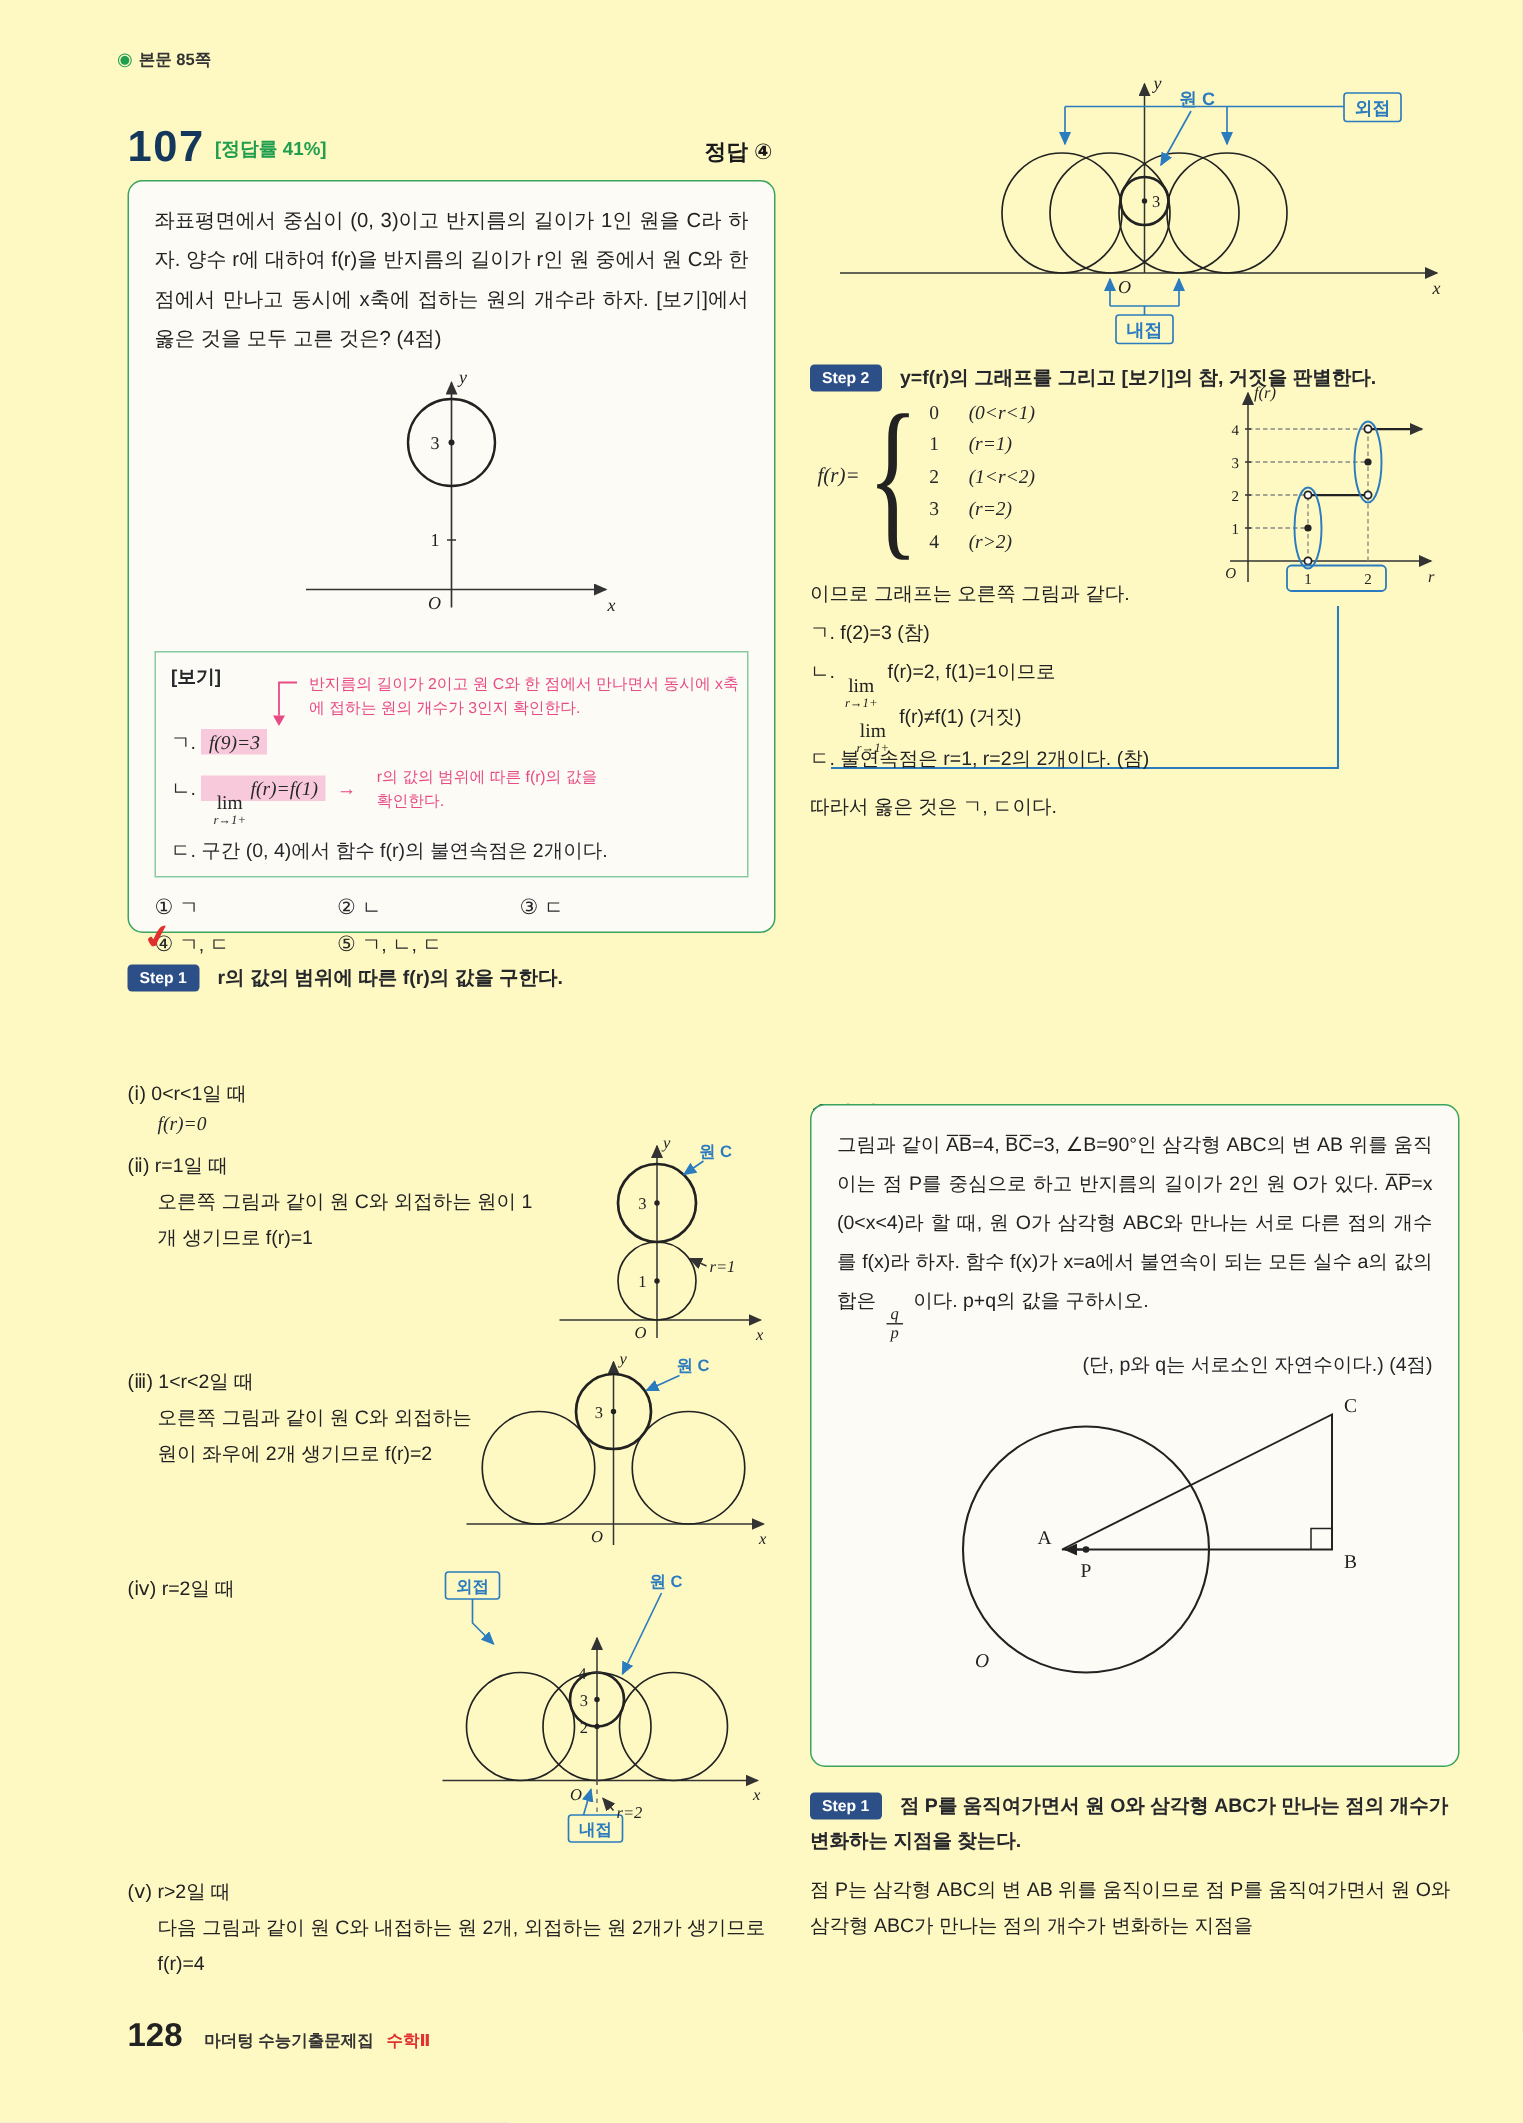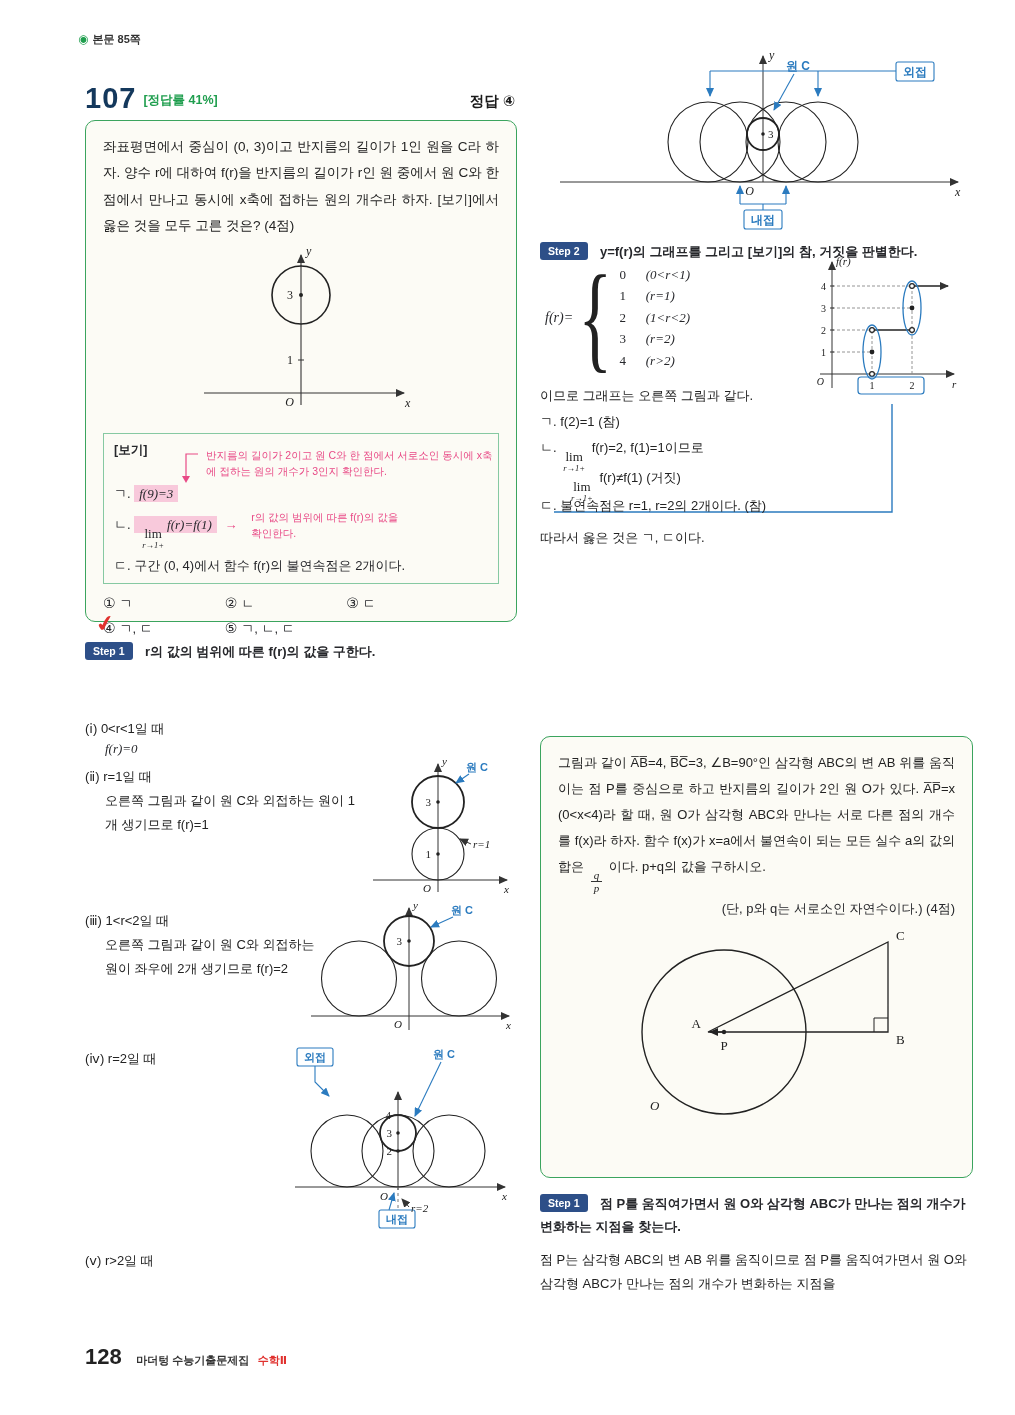--- a/index.html
+++ b/index.html
@@ -1,16 +1,16 @@
 <!DOCTYPE html>
 <html><head>
 <meta charset="utf-8">
 <style>
   html,body{margin:0;padding:0;background:#e7e4dc;}
-  .page{position:relative;width:1015px;height:1415px;background:#ffffff;
+  .page{position:relative;width:1015px;height:1415px;background:#fef9c3;
         font-family:"Liberation Sans","DejaVu Sans",sans-serif;color:#26272b;overflow:hidden;}
   .abs{position:absolute;}
   .serif{font-family:"Liberation Serif","DejaVu Serif",serif;}
   .it{font-style:italic;}
   
   .refhead{font-size:11px;font-weight:bold;color:#333;}
   .refdot{color:#1f9e4e;margin-right:4px;font-size:12px;}
   .fpn{font-size:22px;font-weight:bold;color:#222;}
   .fbook{font-size:11px;font-weight:bold;margin-left:10px;color:#333;}
   .fsub{color:#e0312e;}
@@ -100,21 +100,21 @@
         <text x="107" y="121" text-anchor="end" font-size="12">1</text>
         <text x="108" y="163" text-anchor="end" font-size="12" font-style="italic">O</text>
         <text x="219" y="164" font-size="12" font-style="italic">x</text>
         <text x="120" y="12" font-size="12" font-style="italic">y</text>
       </svg>
     </div>
 
     <div class="boki">
       <div style="height:36px;position:relative;">
         <span class="boki-label">[보기]</span>
-        <div class="note note-top">반지름의 길이가 2이고 원 C와 한 점에서 서로소인 동시에 x축에 접하는 원의 개수가 3인지 확인한다.</div>
+        <div class="note note-top">반지름의 길이가 2이고 원 C와 한 점에서 만나면서 동시에 x축에 접하는 원의 개수가 3인지 확인한다.</div>
         <svg class="abs" style="left:66px;top:8px;" width="24" height="34">
           <polyline points="18,4 6,4 6,26" fill="none" stroke="#e84a86" stroke-width="1.2"></polyline>
           <polygon points="2,26 10,26 6,33" fill="#e84a86"></polygon>
         </svg>
       </div>
       <div class="boki-row">
         <span>ㄱ.</span>
         <span class="hl serif it">f(9)=3</span>
       </div>
       <div class="boki-row">
@@ -244,20 +244,21 @@
       <line x1="106" y1="170" x2="111" y2="153" stroke="#2b7bbf" stroke-width="1.1" marker-end="url(#bf)"></line>
       <text x="128" y="172" font-size="11" font-style="italic">r=2</text>
       <line x1="126" y1="167" x2="119" y2="159" stroke="#333" stroke-width="1" marker-end="url(#kf)"></line>
       <text x="105" y="160" text-anchor="end" font-size="11" font-style="italic">O</text>
       <text x="219" y="160" font-size="11" font-style="italic">x</text>
     </svg>
   </div>
 
   <div class="case" style="left:85px;top:1252px;">
     <div class="case-head">(ⅴ) r&gt;2일 때</div>
+    <div class="case-body body13" style="width:410px;">다음 그림과 같이 원 C와 내접하는 원 2개, 외접하는 원 2개가 생기므로 f(r)=4</div>
   </div>
 
   <svg class="abs" style="left:548px;top:44px;" width="420" height="190" viewBox="0 0 420 190">
     <defs>
       <marker id="kb" markerWidth="9" markerHeight="8" refX="8" refY="4" orient="auto" markerUnits="userSpaceOnUse">
           <path d="M0,0L9,4L0,8Z" fill="#333"></path>
         </marker>
       <marker id="bb" markerWidth="9" markerHeight="8" refX="8" refY="4" orient="auto" markerUnits="userSpaceOnUse">
           <path d="M0,0L9,4L0,8Z" fill="#2b7bbf"></path>
         </marker>
@@ -359,21 +360,21 @@
     <text x="16" y="133" text-anchor="end" font-size="10" font-style="italic">O</text>
     <text x="28" y="13" font-size="11" font-style="italic">f(r)</text>
     <text x="144" y="136" font-size="11" font-style="italic">r</text>
   </svg>
 
   <svg class="abs" style="left:540px;top:392px;" width="435" height="135">
     <polyline points="14,120 352,120 352,12" fill="none" stroke="#2b7bbf" stroke-width="1.4"></polyline>
   </svg>
 
   <div class="abs body13" style="left:540px;top:384px;width:435px;">이므로 그래프는 오른쪽 그림과 같다.</div>
-  <div class="abs body13" style="left:540px;top:410px;width:435px;">ㄱ. f(2)=1 (참)</div>
+  <div class="abs body13" style="left:540px;top:410px;width:435px;">ㄱ. f(2)=3 (참)</div>
 
   <div class="abs body13" style="left:540px;top:436px;width:435px;">
     <span>ㄴ.</span>
     <span class="lim">
         <span style="font-size:13px;">lim</span>
         <span class="lim-sub">r→1+</span>
       </span>
     <span>f(r)=2, f(1)=1이므로</span>
   </div>
   <div class="abs body13" style="left:568px;top:466px;width:407px;">

